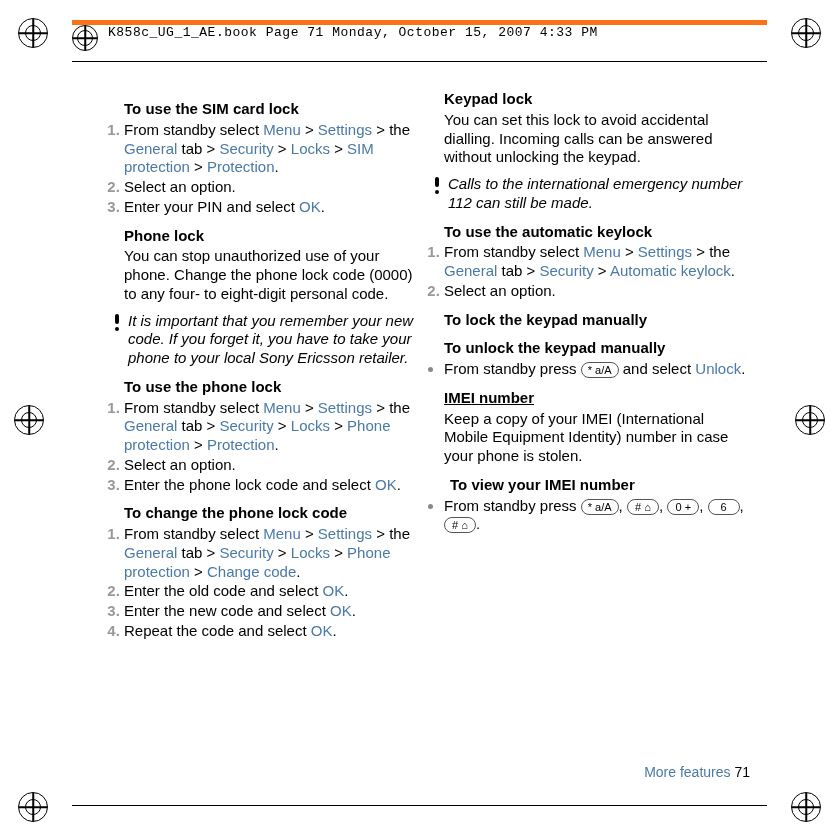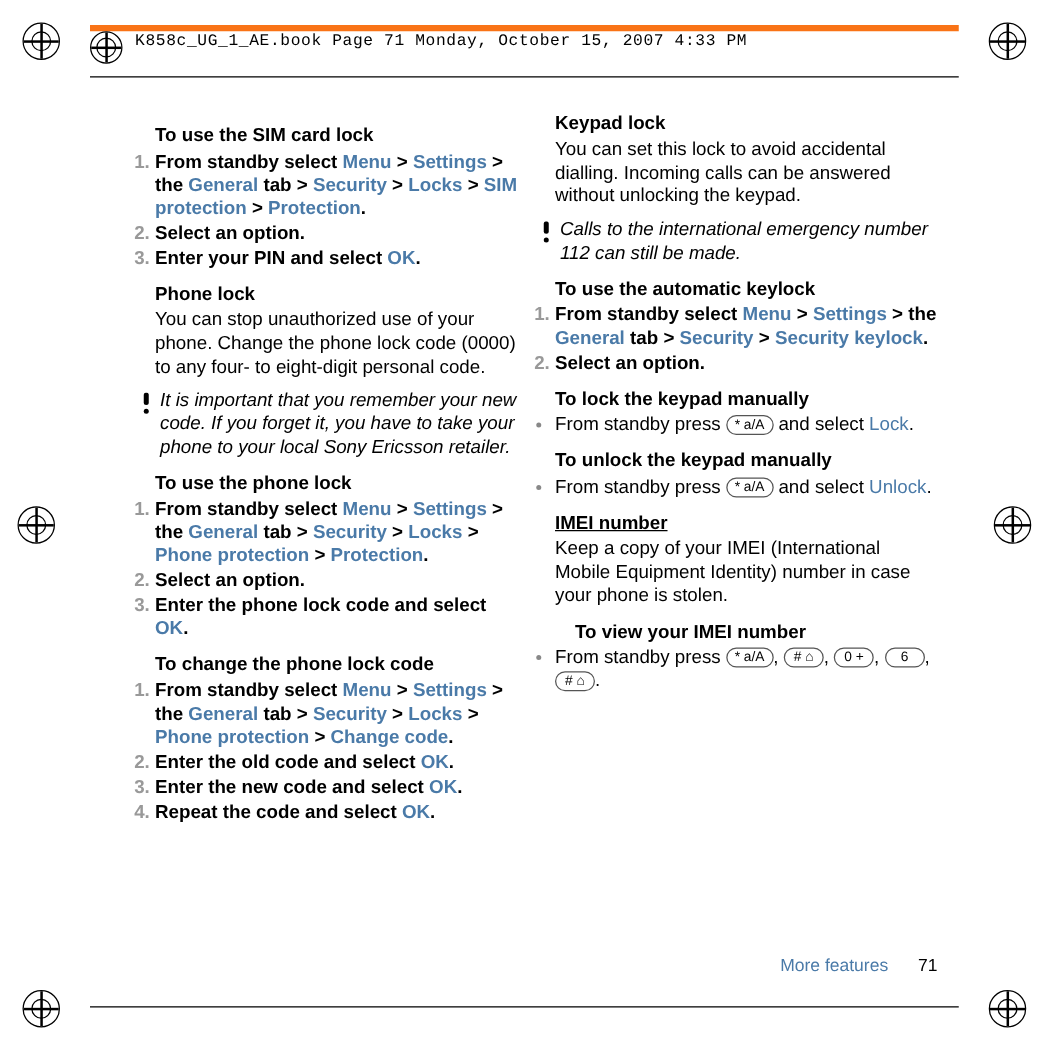--- a/index.html
+++ b/index.html
@@ -38,40 +38,40 @@
     font-family: "Courier New", monospace; font-size: 13px; letter-spacing: 0.5px;
   }
   .page {
     position: absolute; top: 90px; left: 110px; width: 640px;
     display: flex; gap: 28px;
   }
   .col { width: 306px; line-height: 1.25; }
   .section-title { font-weight: bold; margin-top: 10px; margin-bottom: 2px; margin-left: 14px;}
   .sub-head { font-weight: bold; margin-top: 10px; margin-bottom: 2px; margin-left: 14px;}
   .body-text { margin-left: 14px; }
-  ol.steps { margin: 0 0 0 0; padding-left: 14px; font-weight: bold; }
+  ol.steps { margin: 0 0 0 0; padding-left: 14px; }
   ol.steps li { margin-bottom: 1px; padding-left: 0px;}
   ol.steps li::marker { font-weight: bold; color: #999; }
   .link { color: #4a7aa8; }
   .note { display: flex; margin: 8px 0 8px 0; font-style: italic;}
   .note-icon { width: 14px; flex: 0 0 14px; text-align: center; line-height: 1;}
   .note-icon svg { margin-top: 2px;}
   .note-text { padding-left: 4px;}
   ul.bullet { list-style: disc; margin: 0 0 0 0; padding-left: 14px;}
   ul.bullet li::marker { color: #888;}
   .key-btn {
     display: inline-block; border: 1px solid #555; border-radius: 10px;
     padding: 0 6px; font-size: 11px; line-height: 14px; vertical-align: middle;
     min-width: 18px; text-align: center;
   }
   .footer {
     position: absolute; left: 110px; width: 640px; top: 764px;
     text-align: right; font-size: 14px;
   }
-  .footer .label { color: #4a7aa8; margin-right: 20px;}
+  .footer .label { color: #4a7aa8; }
   .hairline { position:absolute; background:#000;}
 </style>
 </head>
 <body>
 
 <div class="crop-mark" style="top:18px; left:18px;">
     <div class="crop-circle">
       <div class="inner"></div>
     </div>
   </div>
@@ -158,38 +158,35 @@
         <svg width="10" height="18" viewBox="0 0 10 18">
             <rect x="3" y="0" width="4" height="10" rx="2" fill="#000"></rect>
             <circle cx="5" cy="15" r="2" fill="#000"></circle>
           </svg>
       </div>
       <div class="note-text">Calls to the international emergency number 112 can still be made.</div>
     </div>
 
     <div class="section-title" style="margin-left:0;">To use the automatic keylock</div>
     <ol class="steps" style="padding-left:14px; margin-left:-14px;">
-      <li><span>From standby select </span><span class="link">Menu</span><span> &gt; </span><span class="link">Settings</span><span> &gt; the </span><span class="link">General</span><span> tab &gt; </span><span class="link">Security</span><span> &gt; </span><span class="link">Security keylock</span><span>.</span></li>
+      <li><span>From standby select </span><span class="link">Menu</span><span> &gt; </span><span class="link">Settings</span><span> &gt; the </span><span class="link">General</span><span> tab &gt; </span><span class="link">Security</span><span> &gt; </span><span class="link">Automatic keylock</span><span>.</span></li>
       <li>Select an option.</li>
     </ol>
 
     <div class="section-title" style="margin-left:0;">To lock the keypad manually</div>
-    <ul class="bullet" style="margin-left:-14px;">
-      <li><span>From standby press </span><span class="key-btn">* a/A</span><span> and select </span><span class="link">Lock</span><span>.</span></li>
-    </ul>
 
     <div class="section-title" style="margin-left:0;">To unlock the keypad manually</div>
     <ul class="bullet" style="margin-left:-14px;">
       <li><span>From standby press </span><span class="key-btn">* a/A</span><span> and select </span><span class="link">Unlock</span><span>.</span></li>
     </ul>
 
     <div class="sub-head" style="margin-left:0;text-decoration:underline;">IMEI number</div>
     <div>Keep a copy of your IMEI (International Mobile Equipment Identity) number in case your phone is stolen.</div>
 
-    <div class="section-title" style="margin-left:16px;">To view your IMEI number</div>
+    <div class="section-title" style="margin-left:6px;">To view your IMEI number</div>
     <ul class="bullet" style="margin-left:-14px;">
       <li><span>From standby press </span><span class="key-btn">* a/A</span><span>, </span><span class="key-btn"># ⌂</span><span>, </span><span class="key-btn">0 +</span><span>, </span><span class="key-btn">6</span><span>, </span><span class="key-btn"># ⌂</span><span>.</span></li>
     </ul>
   </div>
 </div>
 
 <div class="footer">
   <span class="label">More features</span>
   <span>71</span>
 </div>

